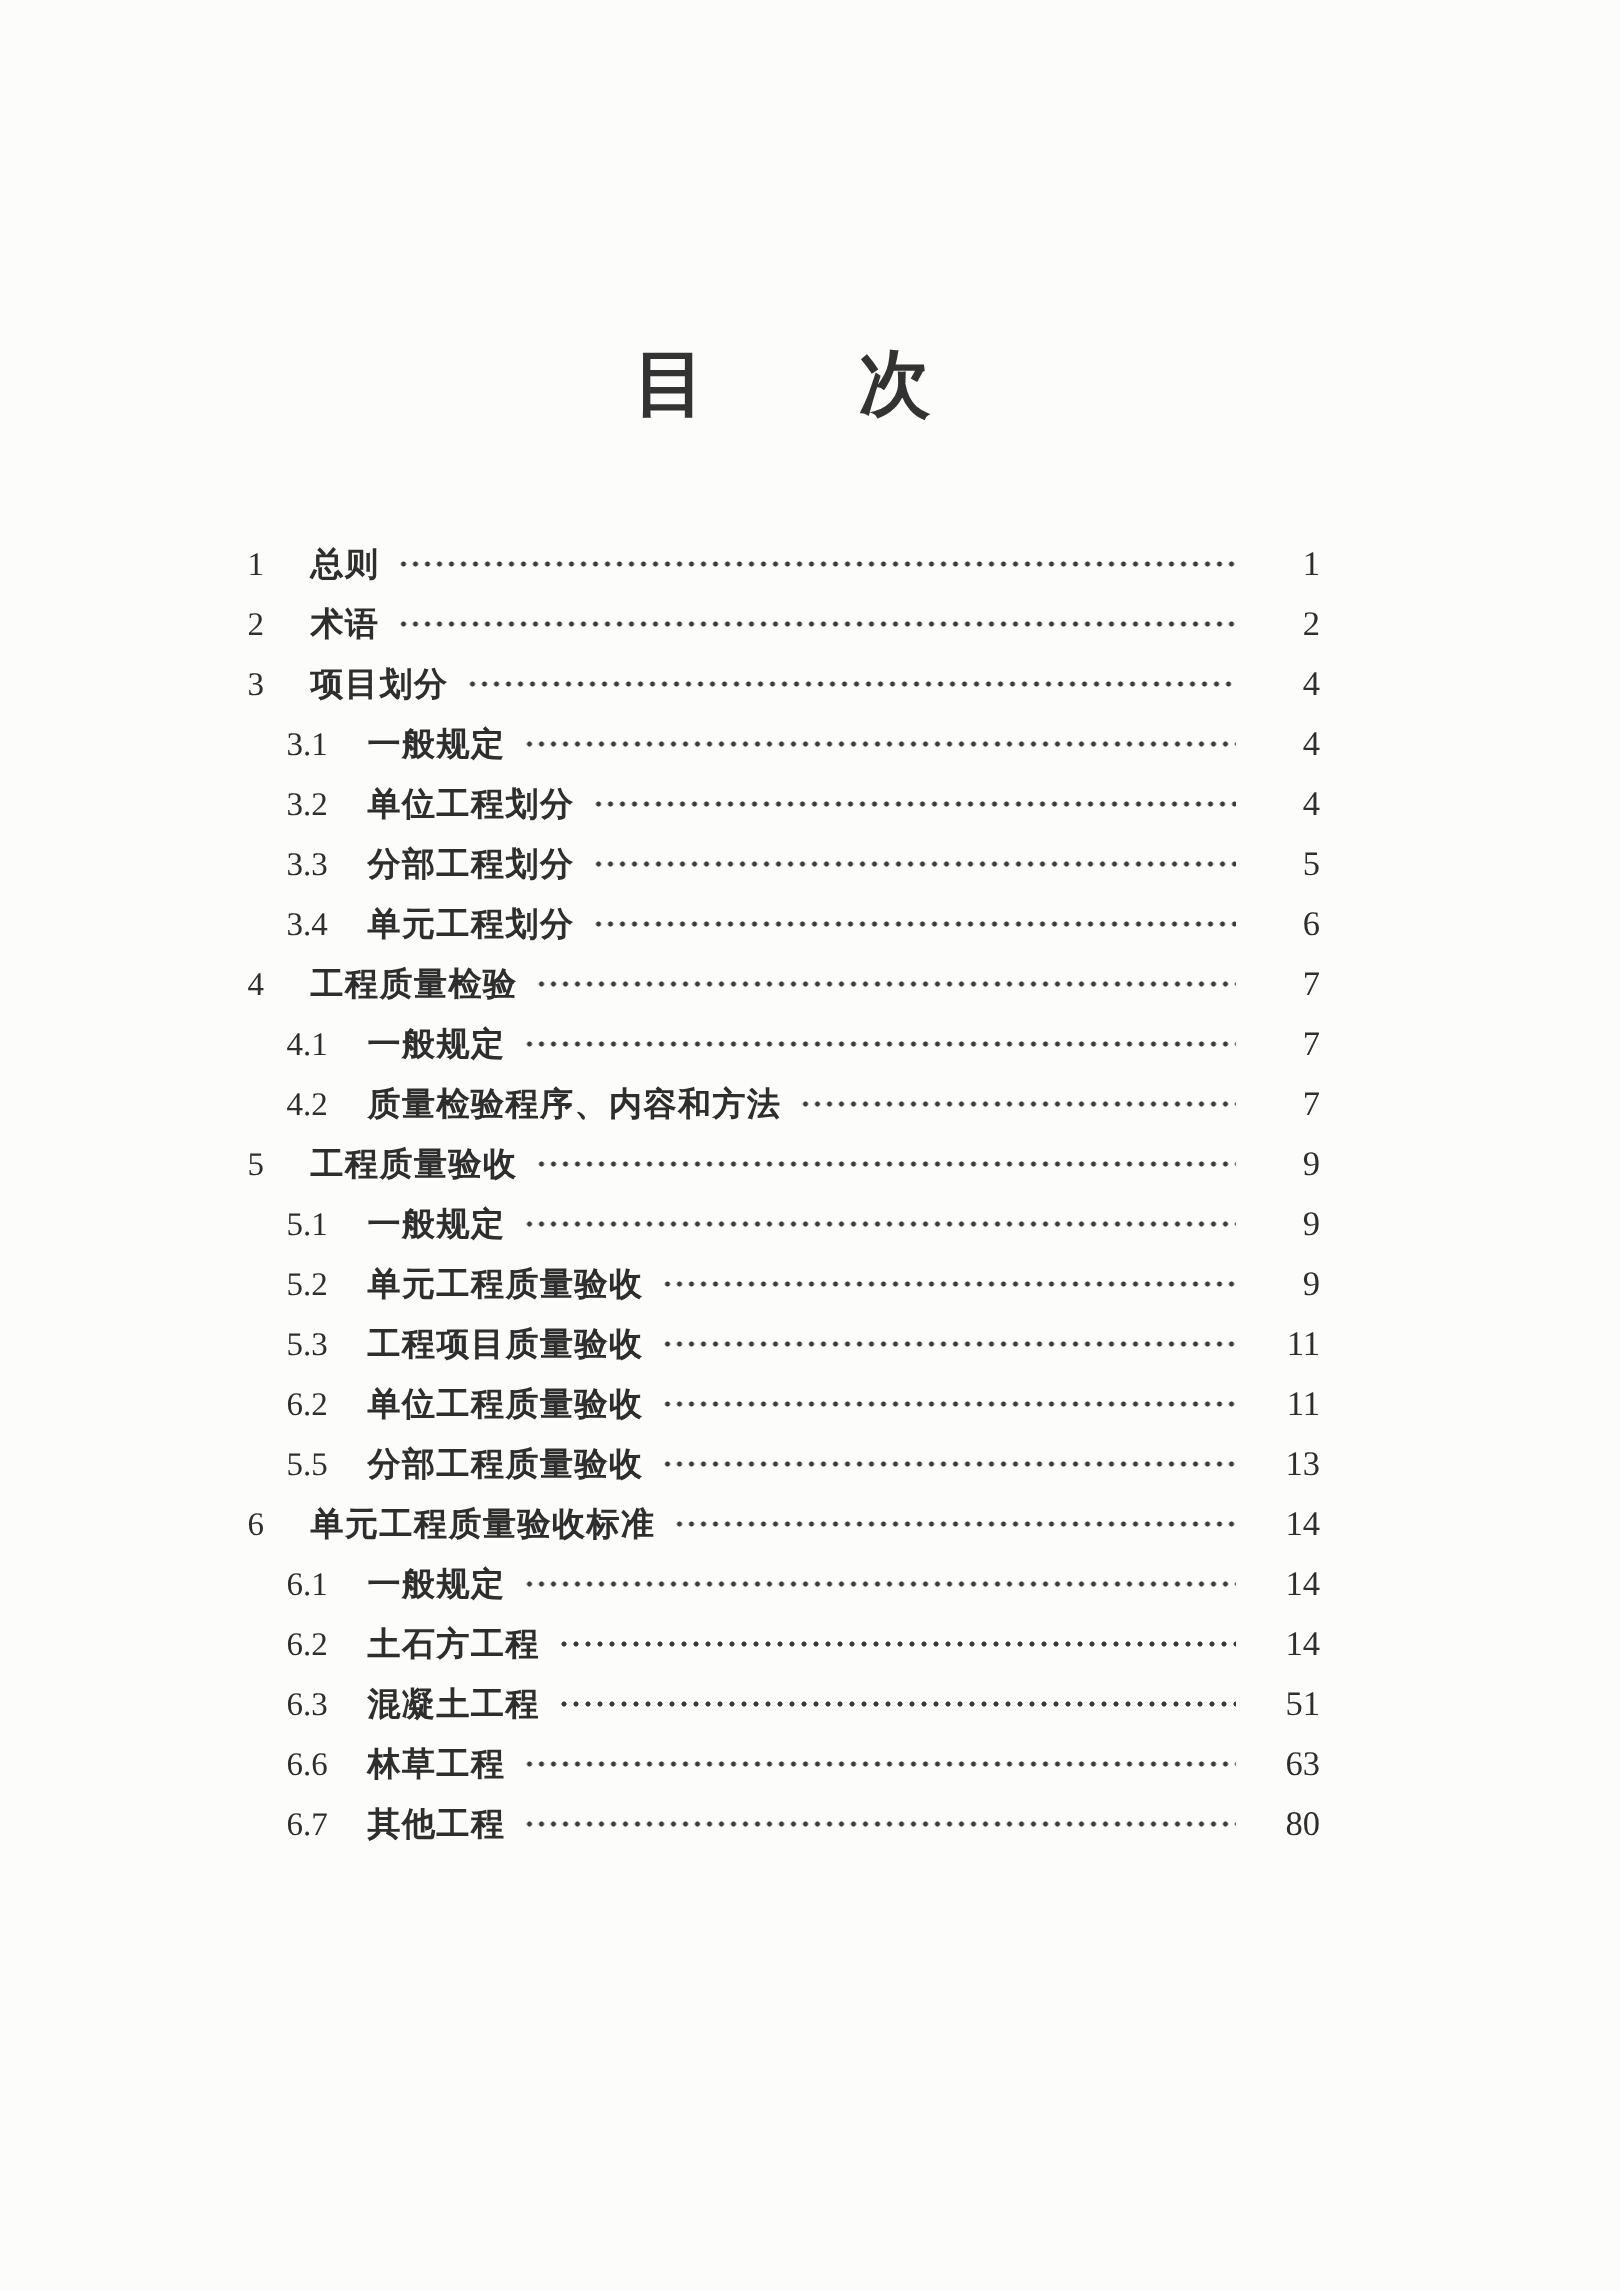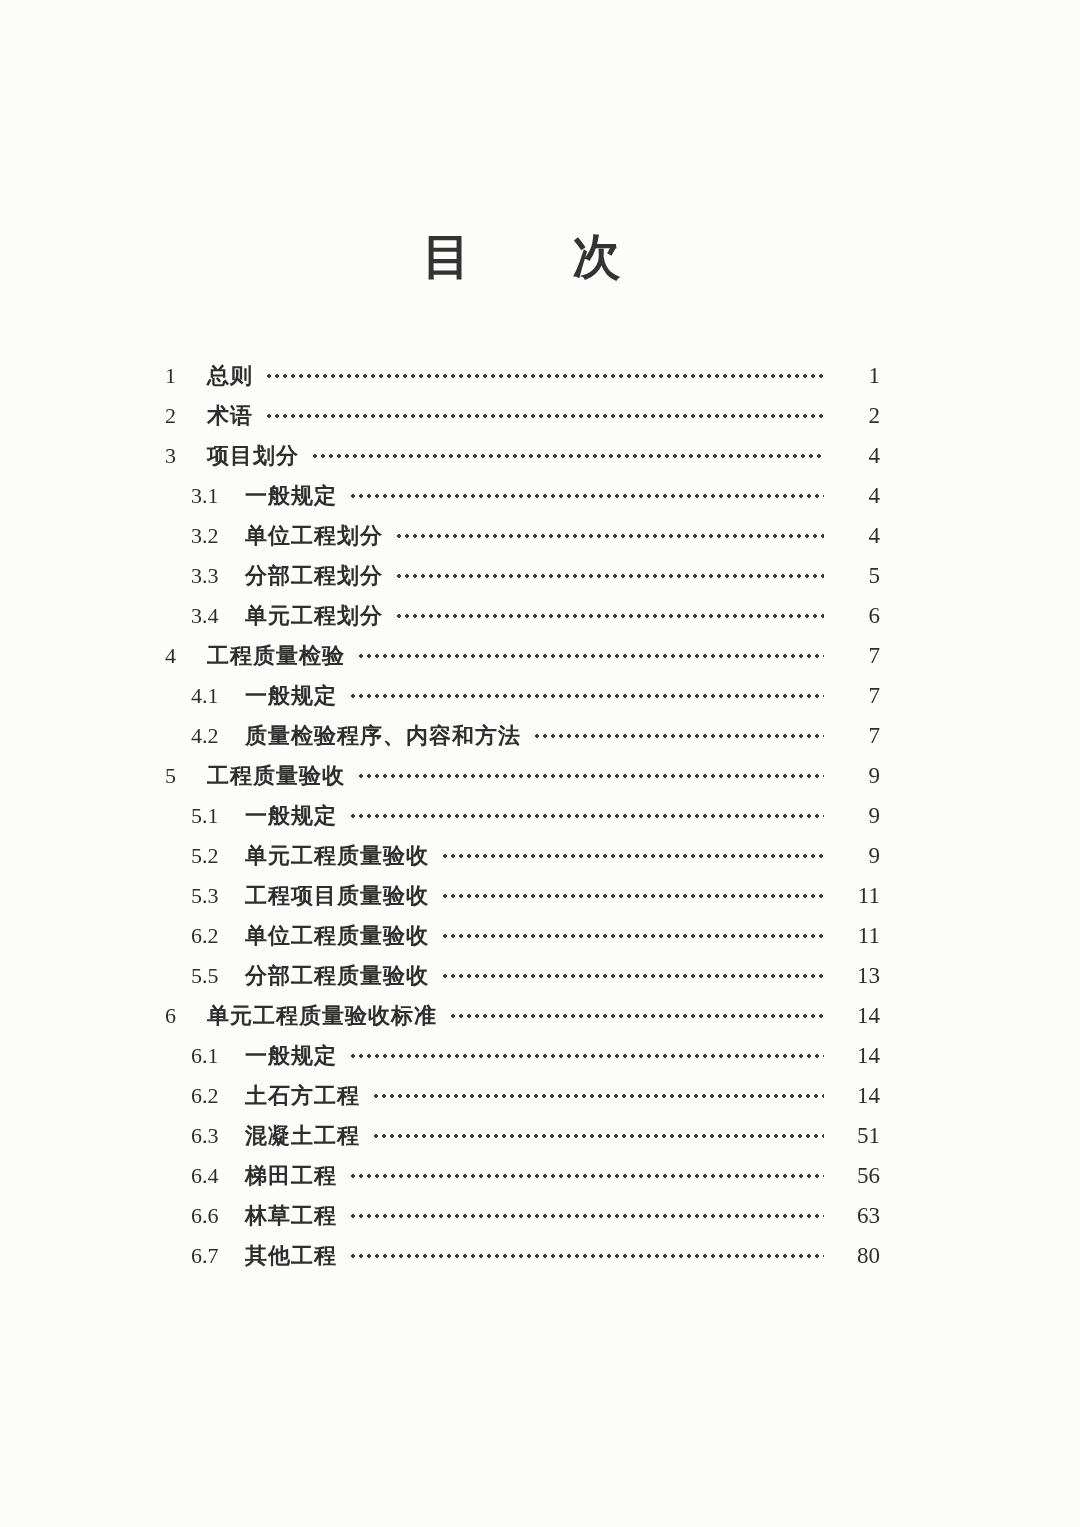--- a/index.html
+++ b/index.html
@@ -190,26 +190,20 @@
         <span class="leader"></span>
         <span class="page-num">14</span>
       </div>
       <div class="toc-row l2">
         <span class="num">6.3</span>
         <span class="label">混凝土工程</span>
         <span class="leader"></span>
         <span class="page-num">51</span>
       </div>
       <div class="toc-row l2">
-        <span class="num">6.4</span>
-        <span class="label">梯田工程</span>
-        <span class="leader"></span>
-        <span class="page-num">56</span>
-      </div>
-      <div class="toc-row l2">
         <span class="num">6.6</span>
         <span class="label">林草工程</span>
         <span class="leader"></span>
         <span class="page-num">63</span>
       </div>
       <div class="toc-row l2">
         <span class="num">6.7</span>
         <span class="label">其他工程</span>
         <span class="leader"></span>
         <span class="page-num">80</span>

